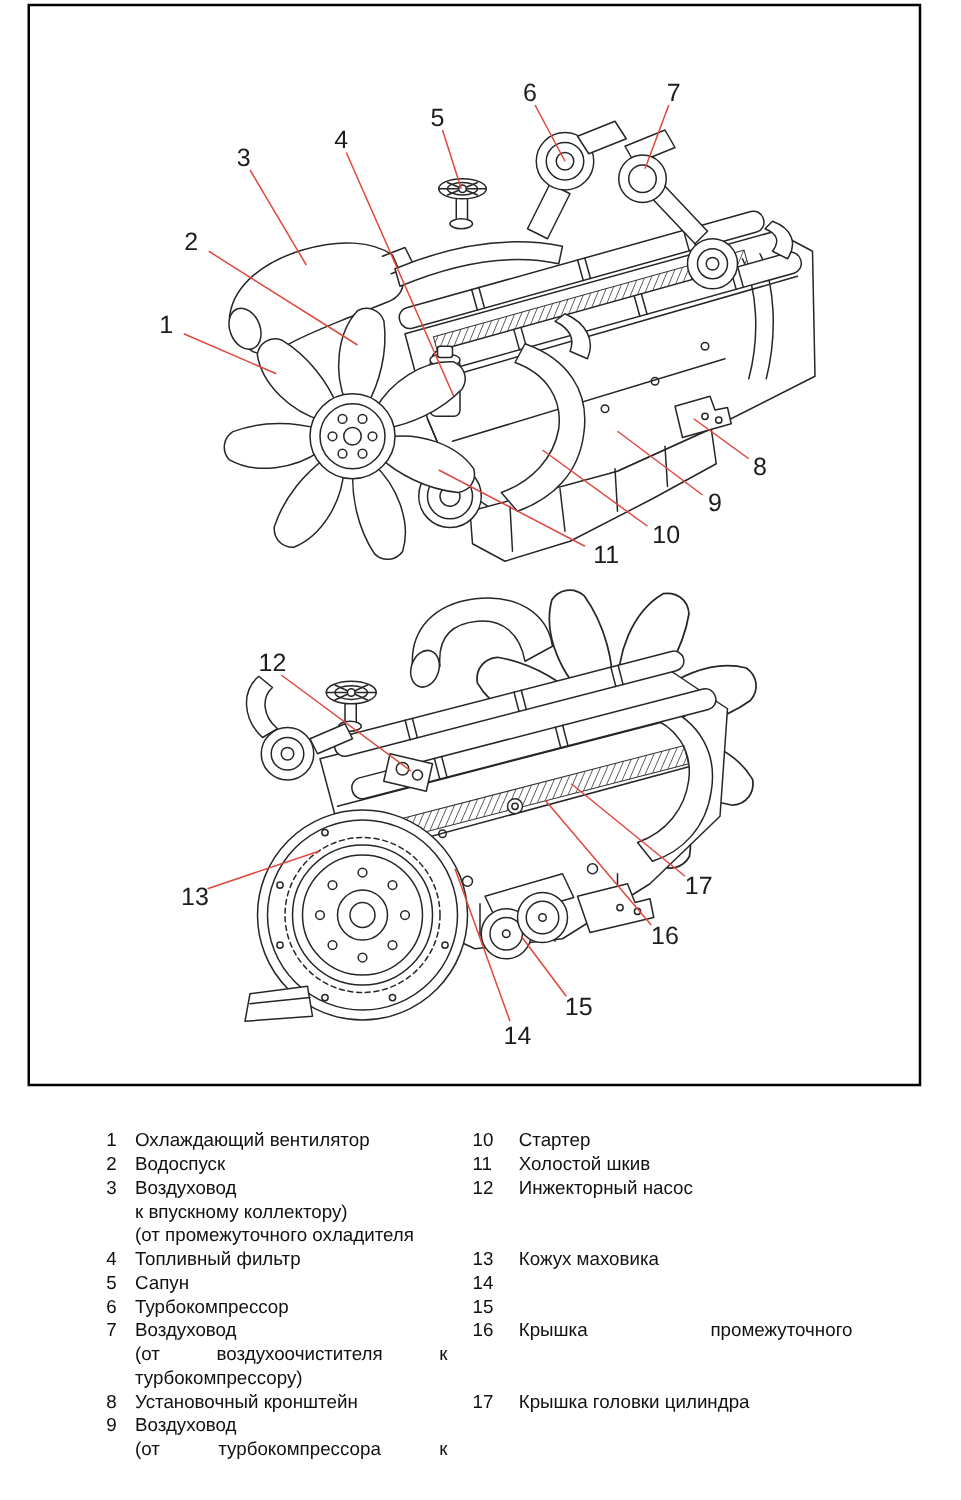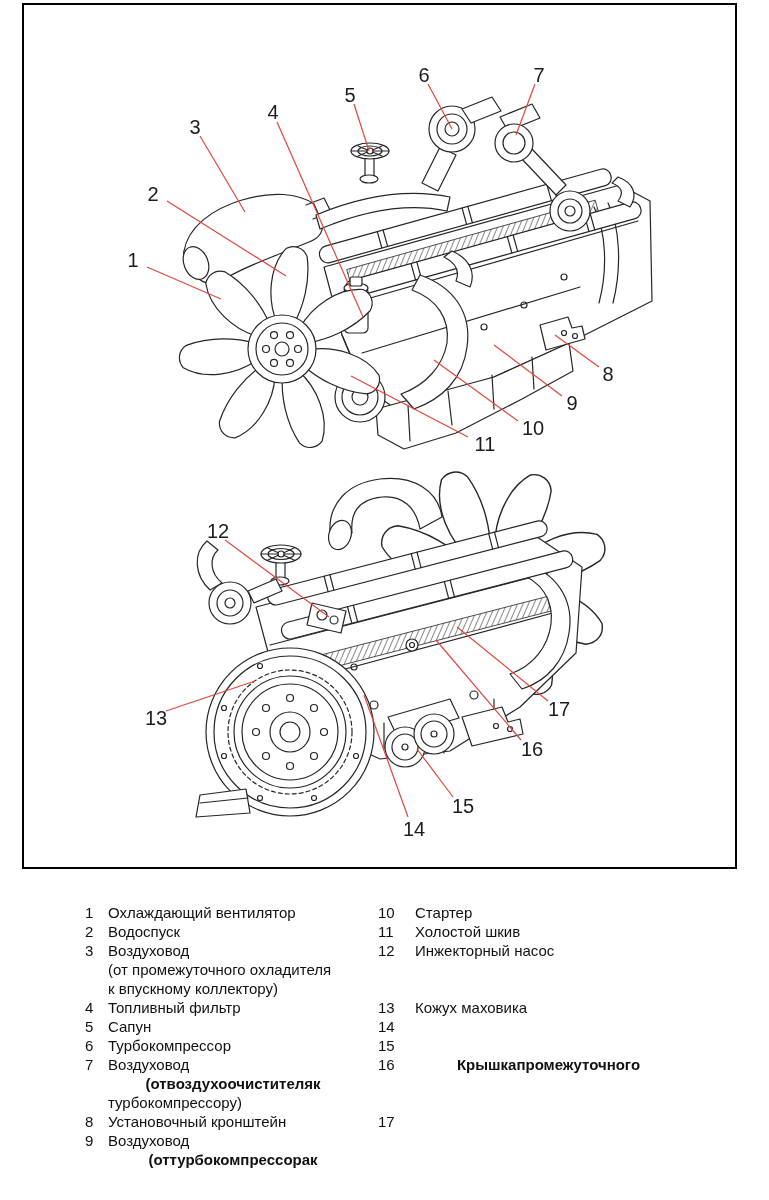--- a/index.html
+++ b/index.html
@@ -13,21 +13,21 @@
   .ln{fill:none;stroke:#262626;stroke-width:1.2;stroke-linejoin:round;stroke-linecap:round;}
   .wh{fill:#ffffff;stroke:#262626;stroke-width:1.2;stroke-linejoin:round;}
   .legend{position:absolute;left:0;top:903px;width:769px;}
   .lcol{position:absolute;top:0;}
   .lcol-left{left:85px;width:273px;}
   .lcol-right{left:378px;width:304px;}
   .lrow{display:flex;height:19px;line-height:19px;font-size:15px;white-space:nowrap;color:#111;}
   .lcol-left .lnum{flex:none;width:23px;}
   .lcol-right .lnum{flex:none;width:37px;}
   .ltext{flex:1 1 auto;min-width:0;}
-  .ltext.just{display:flex;justify-content:center;font-weight:bold;}
+  .ltext.just{display:flex;justify-content:space-between;}
 </style>
 </head>
 <body>
 
 <div class="page">
 
   <div class="diagram-box">
 
     <svg class="art" viewBox="0 0 711 862" aria-hidden="true">
       <defs>
@@ -287,25 +287,25 @@
         <div class="lrow">
           <span class="lnum">2</span>
           <span class="ltext">Водоспуск</span>
         </div>
         <div class="lrow">
           <span class="lnum">3</span>
           <span class="ltext">Воздуховод</span>
         </div>
         <div class="lrow">
           <span class="lnum"></span>
+          <span class="ltext">к впускному коллектору)</span>
+        </div>
+        <div class="lrow">
+          <span class="lnum"></span>
           <span class="ltext">(от промежуточного охладителя</span>
-        </div>
-        <div class="lrow">
-          <span class="lnum"></span>
-          <span class="ltext">к впускному коллектору)</span>
         </div>
         <div class="lrow">
           <span class="lnum">4</span>
           <span class="ltext">Топливный фильтр</span>
         </div>
         <div class="lrow">
           <span class="lnum">5</span>
           <span class="ltext">Сапун</span>
         </div>
         <div class="lrow">
@@ -385,17 +385,18 @@
         </div>
         <div class="lrow">
           <span class="lnum"></span>
         </div>
         <div class="lrow">
           <span class="lnum"></span>
           <span class="ltext"></span>
         </div>
         <div class="lrow">
           <span class="lnum">17</span>
+          <span class="ltext">Крышка головки цилиндра</span>
         </div>
       </div>
   </div>
 
 </div>
 
 </body></html>

